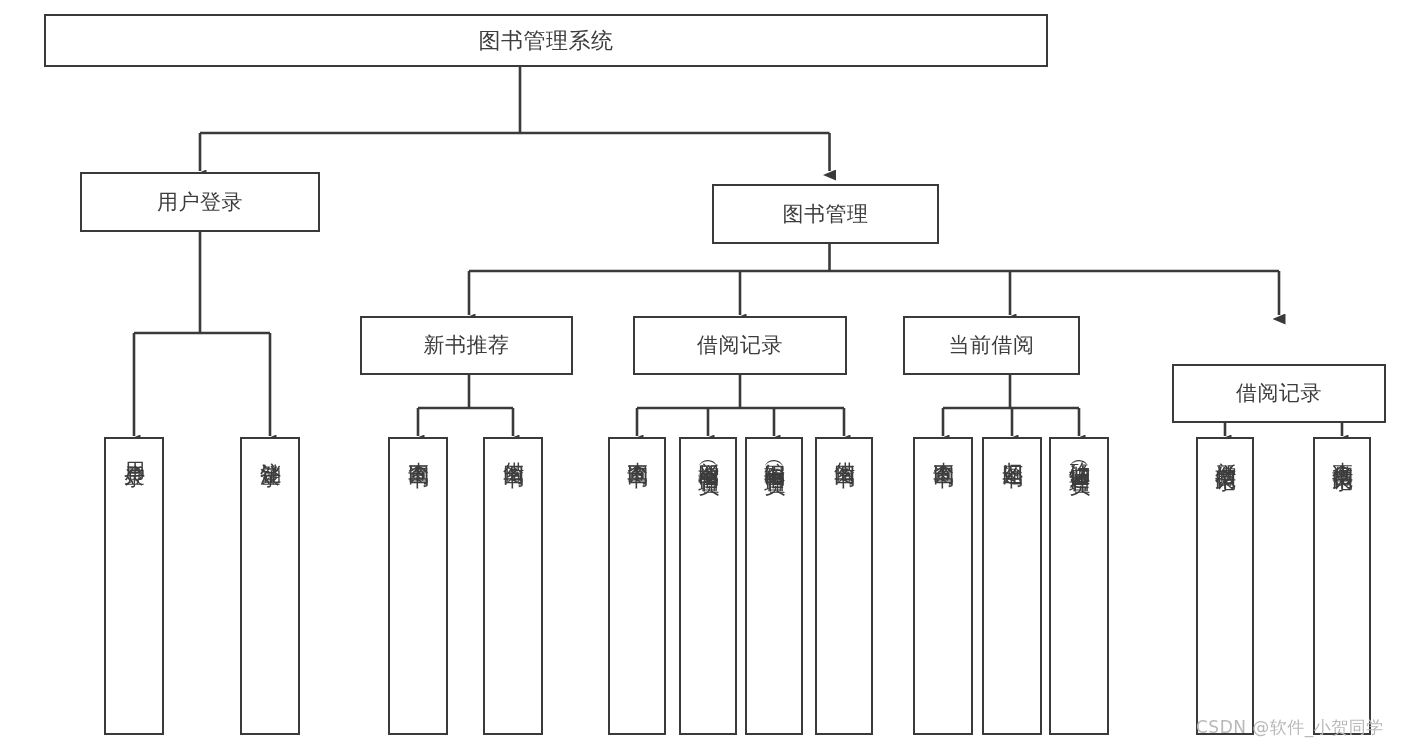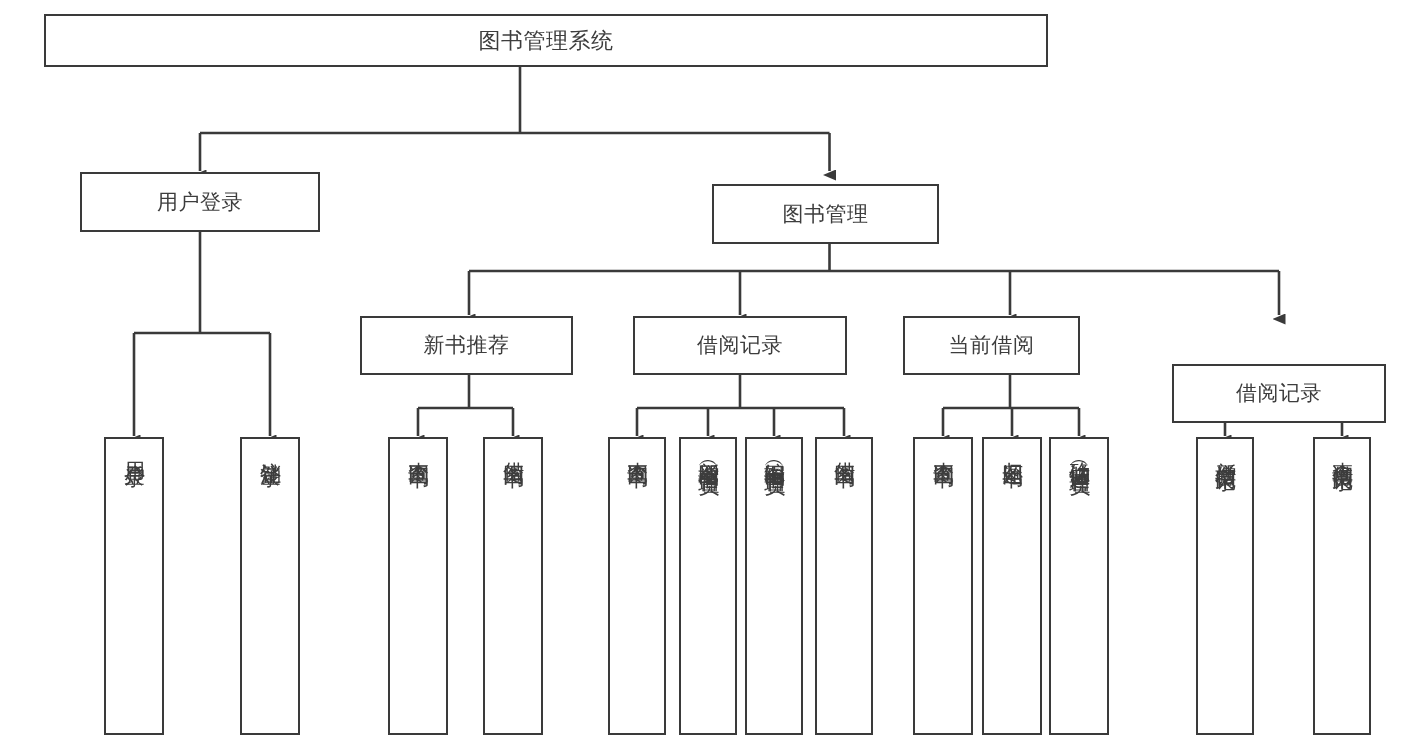--- a/index.html
+++ b/index.html
@@ -180,14 +180,15 @@
         <span class="node-label">确认归还（管理员）</span>
       </div>
       <div class="node vert" style="left: 1196px; top: 437px; width: 58px; height: 298px;">
         <span class="node-label">新增借阅记录</span>
       </div>
       <div class="node vert" style="left: 1313px; top: 437px; width: 58px; height: 298px;">
         <span class="node-label">查询借阅记录</span>
       </div>
     </div>
 
+  <div class="watermark" style="left: 1196px; top: 716px;">CSDN @软件_小贺同学</div>
 
 </div>
 
 </body></html>

